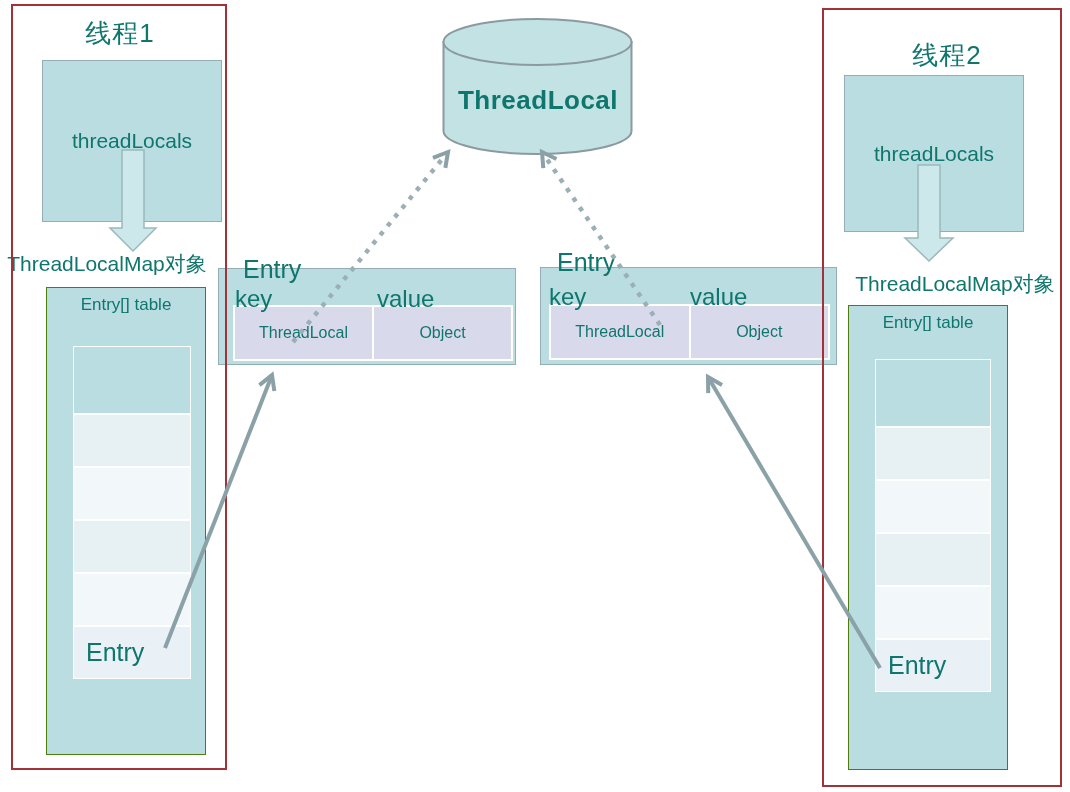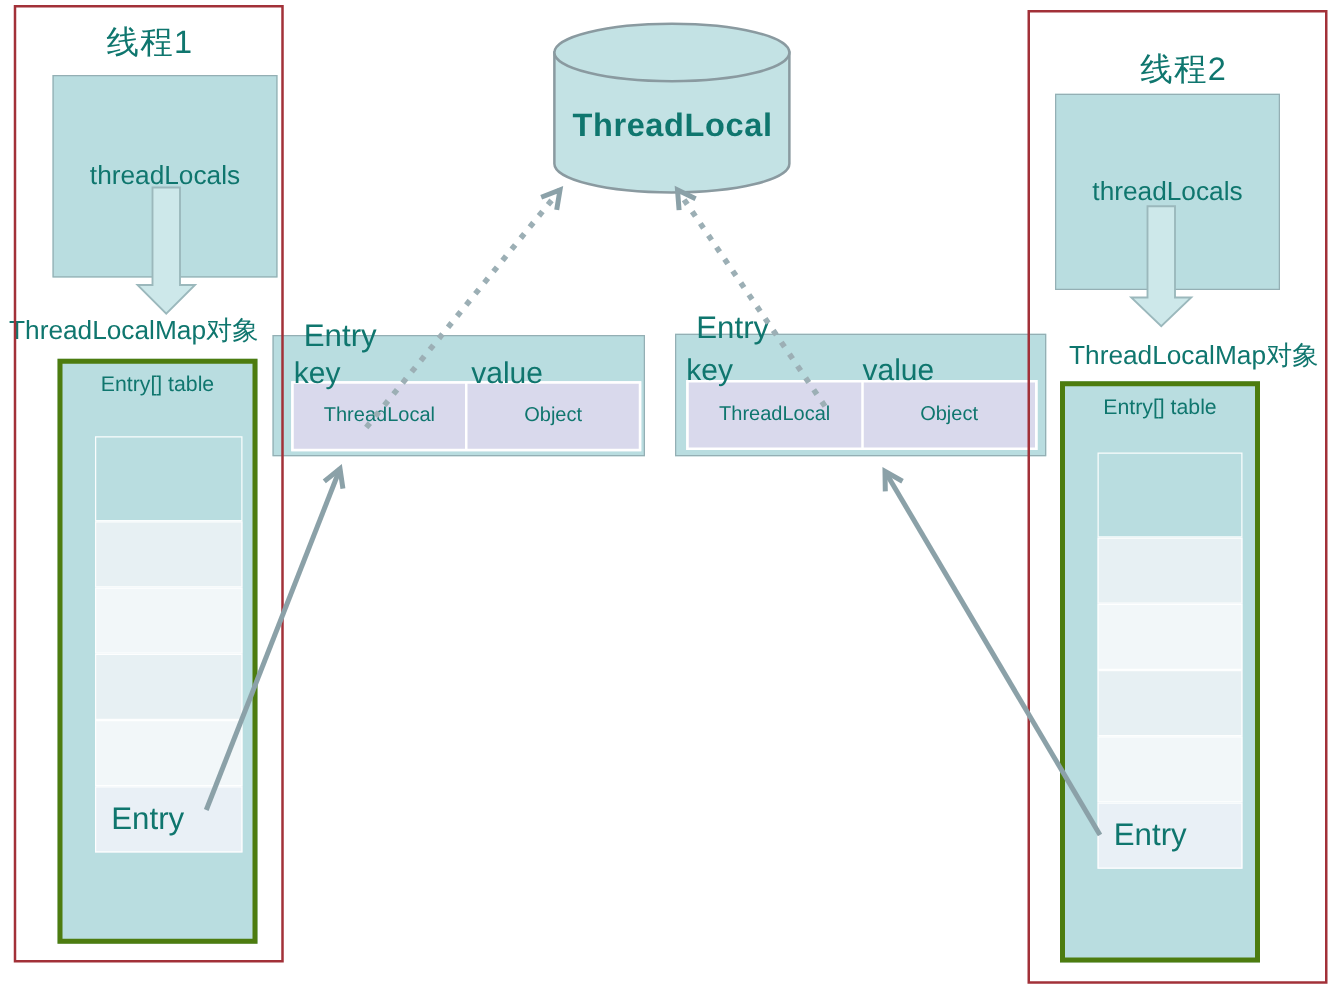--- a/index.html
+++ b/index.html
@@ -10,21 +10,21 @@
   
   .tealbox{background:#b9dde0;border:1px solid #94afb4;box-sizing:border-box;}
   .center-flex{display:flex;align-items:center;justify-content:center;}
 
   
   .thread-title{font-size:26px;text-align:center;letter-spacing:1px;}
   .var-label{font-size:21px;}
   .map-label{font-size:21px;text-align:center;white-space:nowrap;}
 
   
-  .etable{background:#b9dde0;border:4px solid #4d7c0f;box-sizing:border-box;}
+  .etable{background:#b9dde0;border:1px solid #4d7c0f;box-sizing:border-box;}
   .etable-title{position:absolute;left:0;right:0;top:7px;text-align:center;font-size:17px;}
   .cells{position:absolute;}
   .cell{box-sizing:border-box;border:1px solid rgba(255,255,255,0.92);height:53px;}
   .c-first{height:68px;background:#b9dde0;}
   .c-a{background:#e7f0f3;}
   .c-b{background:#f2f7f9;}
   .c-entry{background:#e9f0f6;display:flex;align-items:center;}
   .c-entry span{font-size:25px;padding-left:12px;}
 
   

